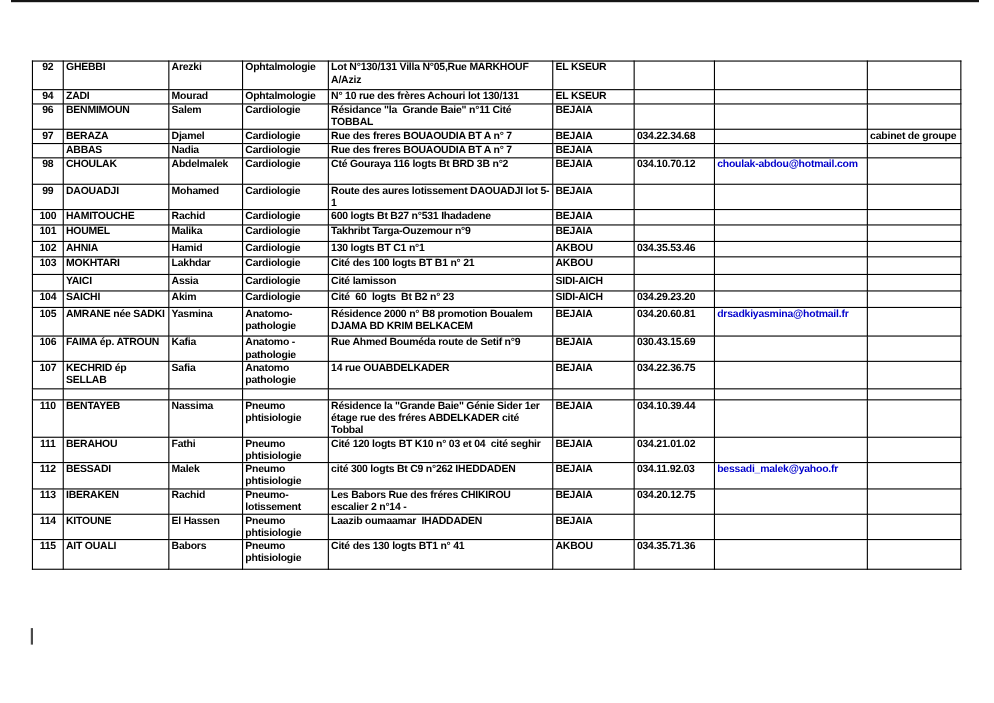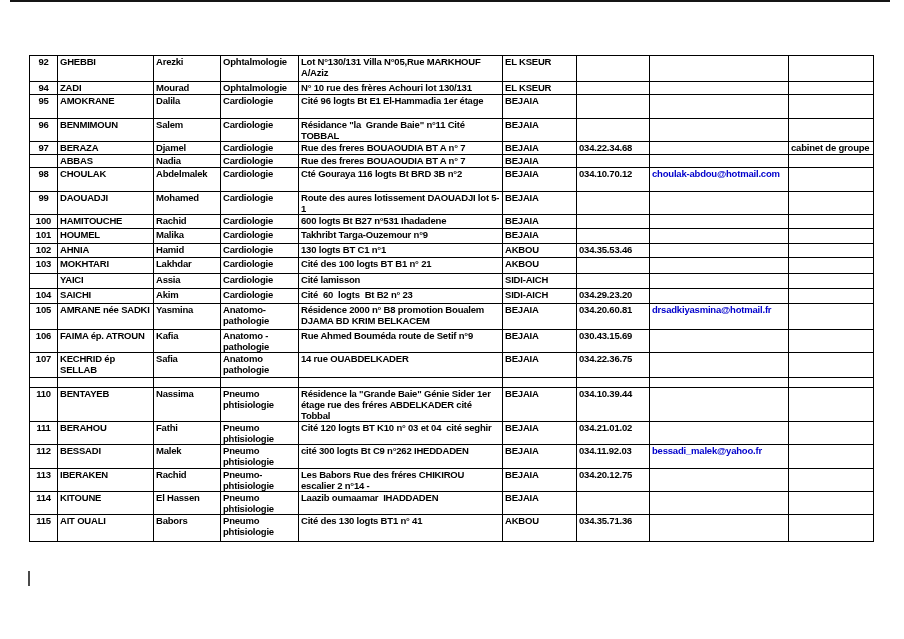--- a/index.html
+++ b/index.html
@@ -68,31 +68,20 @@
     <td class="c-num">94</td>
     <td class="c-nom">ZADI</td>
     <td class="c-pre">Mourad</td>
     <td class="c-spec">Ophtalmologie</td>
     <td class="c-adr">N° 10 rue des frères Achouri lot 130/131</td>
     <td class="c-ville">EL KSEUR</td>
     <td class="c-tel"></td>
     <td class="c-email"><a class="email" style="color: rgb(0, 0, 204);"></a></td>
     <td class="c-note"></td>
   </tr>
-      <tr style="height: 24px;">
-    <td class="c-num">95</td>
-    <td class="c-nom">AMOKRANE</td>
-    <td class="c-pre">Dalila</td>
-    <td class="c-spec">Cardiologie</td>
-    <td class="c-adr">Cité 96 logts Bt E1 El-Hammadia 1er étage</td>
-    <td class="c-ville">BEJAIA</td>
-    <td class="c-tel"></td>
-    <td class="c-email"><a class="email" style="color: rgb(0, 0, 204);"></a></td>
-    <td class="c-note"></td>
-  </tr>
       <tr style="height: 16px;">
     <td class="c-num">96</td>
     <td class="c-nom">BENMIMOUN</td>
     <td class="c-pre">Salem</td>
     <td class="c-spec">Cardiologie</td>
     <td class="c-adr">Résidance "la  Grande Baie" n°11 Cité TOBBAL</td>
     <td class="c-ville">BEJAIA</td>
     <td class="c-tel"></td>
     <td class="c-email"><a class="email" style="color: rgb(0, 0, 204);"></a></td>
     <td class="c-note"></td>
@@ -288,21 +277,21 @@
     <td class="c-ville">BEJAIA</td>
     <td class="c-tel">034.11.92.03</td>
     <td class="c-email"><a class="email" style="color: rgb(0, 0, 204);">bessadi_malek@yahoo.fr</a></td>
     <td class="c-note"></td>
   </tr>
       <tr style="height: 23px;">
     <td class="c-num">113</td>
     <td class="c-nom">IBERAKEN</td>
     <td class="c-pre">Rachid</td>
     <td class="c-spec">Pneumo-
-phtisiologie</td>
+lotissement</td>
     <td class="c-adr">Les Babors Rue des fréres CHIKIROU escalier 2 n°14 -</td>
     <td class="c-ville">BEJAIA</td>
     <td class="c-tel">034.20.12.75</td>
     <td class="c-email"><a class="email" style="color: rgb(0, 0, 204);"></a></td>
     <td class="c-note"></td>
   </tr>
       <tr style="height: 22px;">
     <td class="c-num">114</td>
     <td class="c-nom">KITOUNE</td>
     <td class="c-pre">El Hassen</td>

